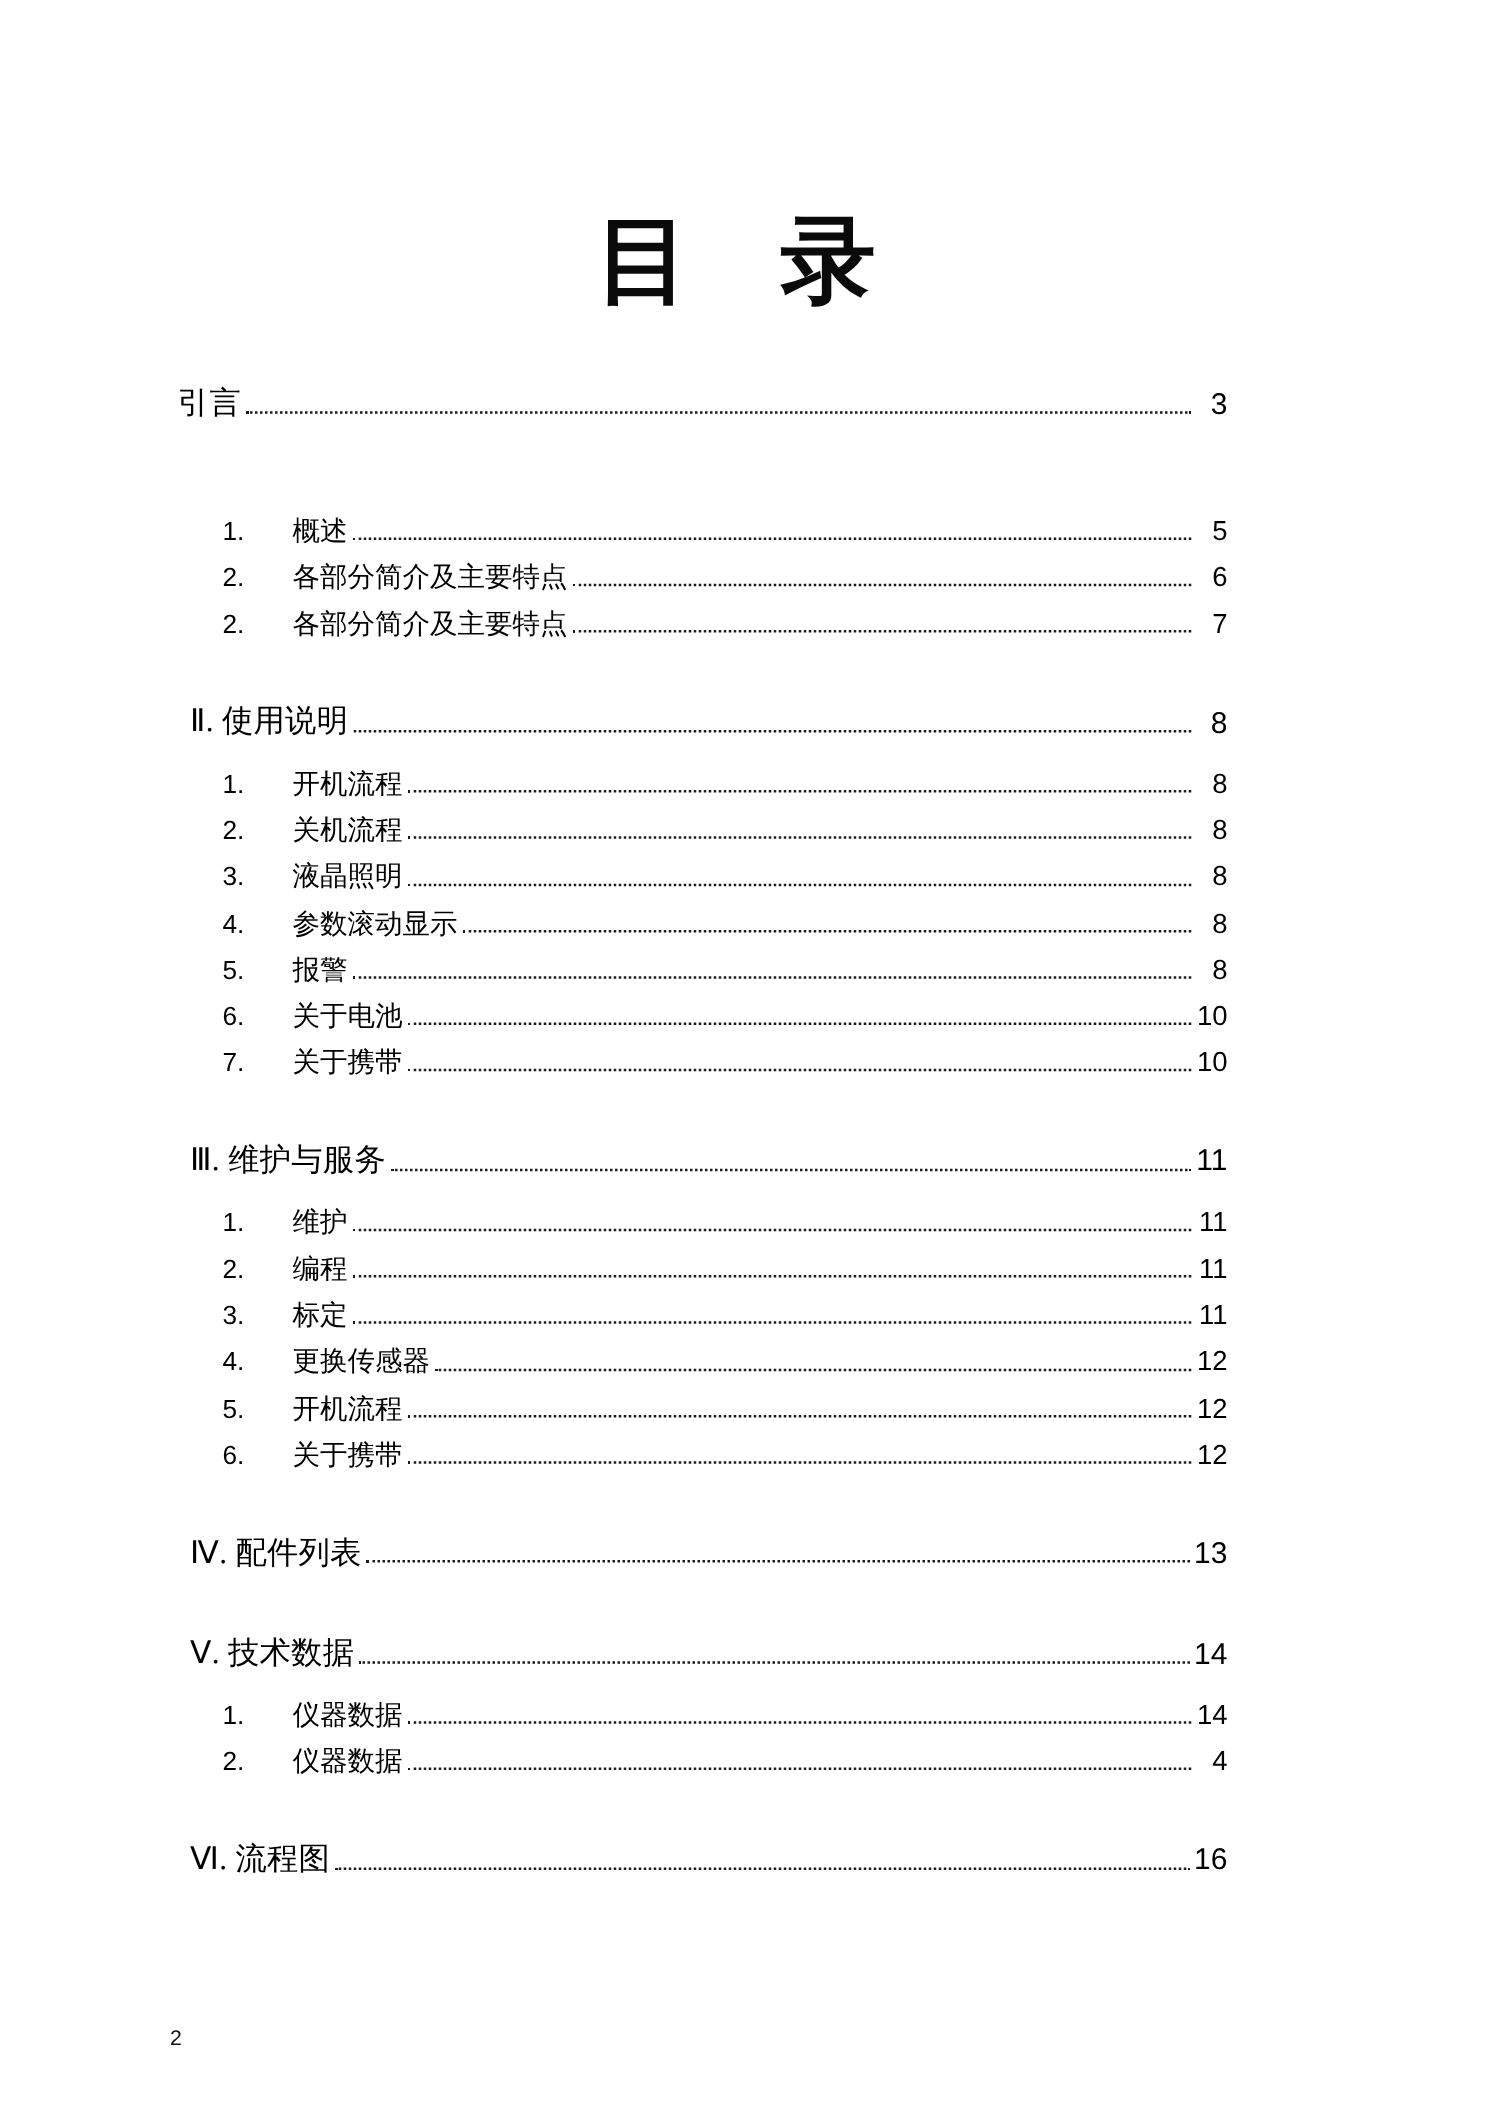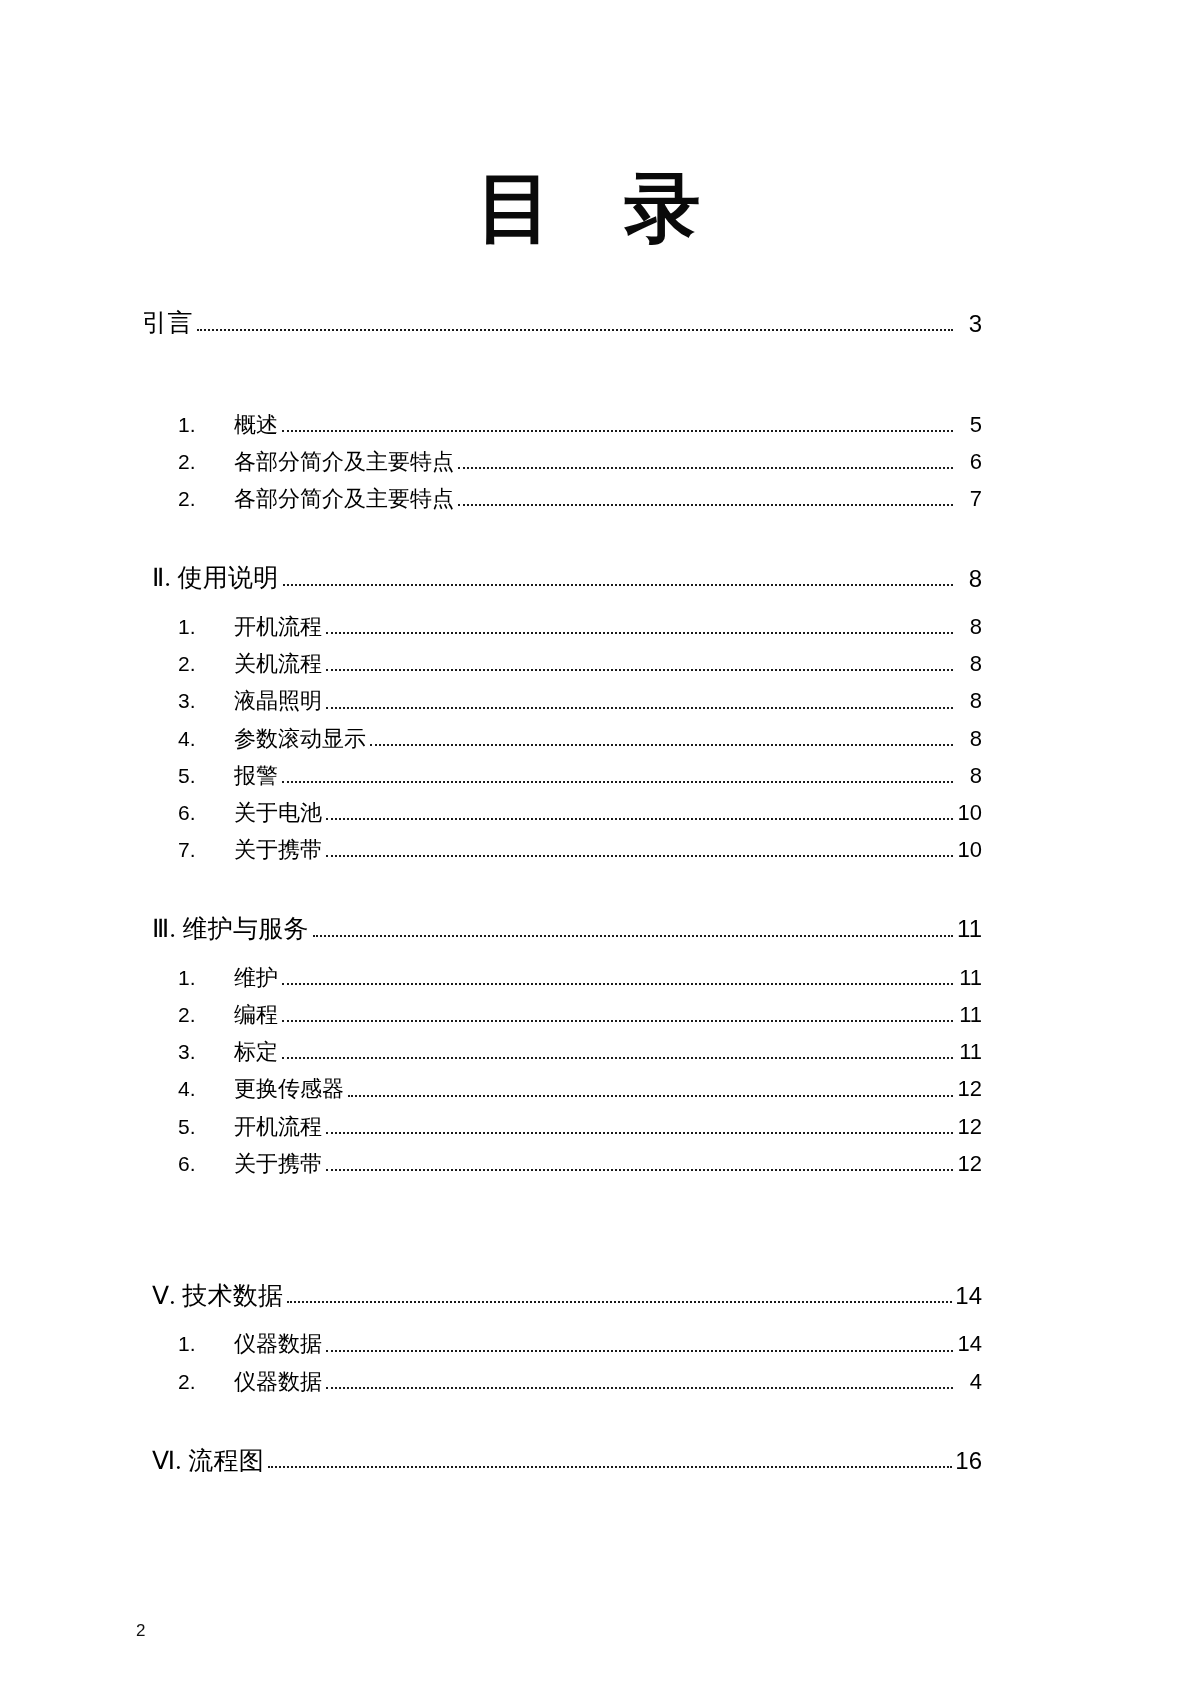--- a/index.html
+++ b/index.html
@@ -247,20 +247,25 @@
         <span class="pg">12</span>
       </div>
       <div class="row-sp"></div>
       <div class="entry lvl2">
         <span class="lbl"><span class="num">6.</span><span>关于携带</span></span>
         <span class="dots"></span>
         <span class="pg">12</span>
       </div>
       <div class="row-sp"></div>
       <div class="gap-lg"></div>
+      <div class="entry lvl1">
+        <span class="lbl"><span class="rn">Ⅳ.</span> <span>配件列表</span></span>
+        <span class="dots"></span>
+        <span class="pg">13</span>
+      </div>
       <div class="row-sp"></div>
       <div class="gap-lg"></div>
       <div class="entry lvl1">
         <span class="lbl"><span class="rn">Ⅴ.</span> <span>技术数据</span></span>
         <span class="dots"></span>
         <span class="pg">14</span>
       </div>
       <div class="row-sp"></div>
       <div class="gap-sm"></div>
       <div class="entry lvl2">

